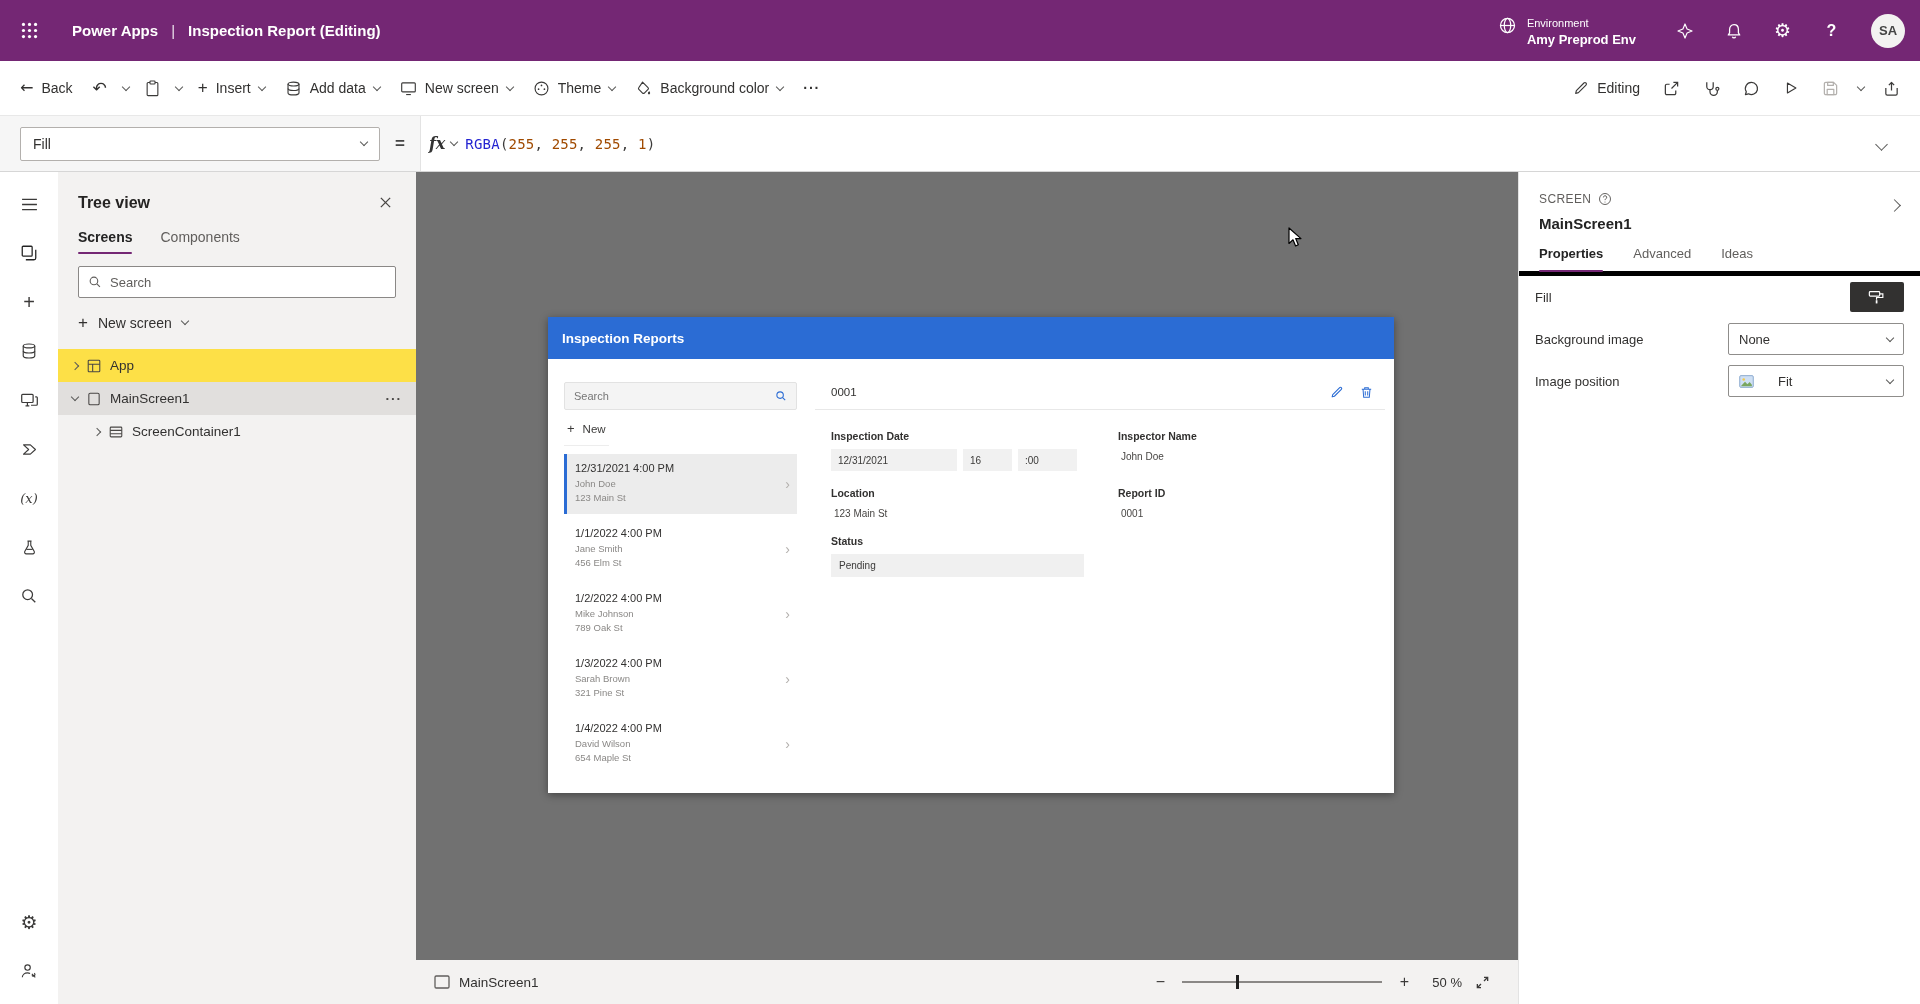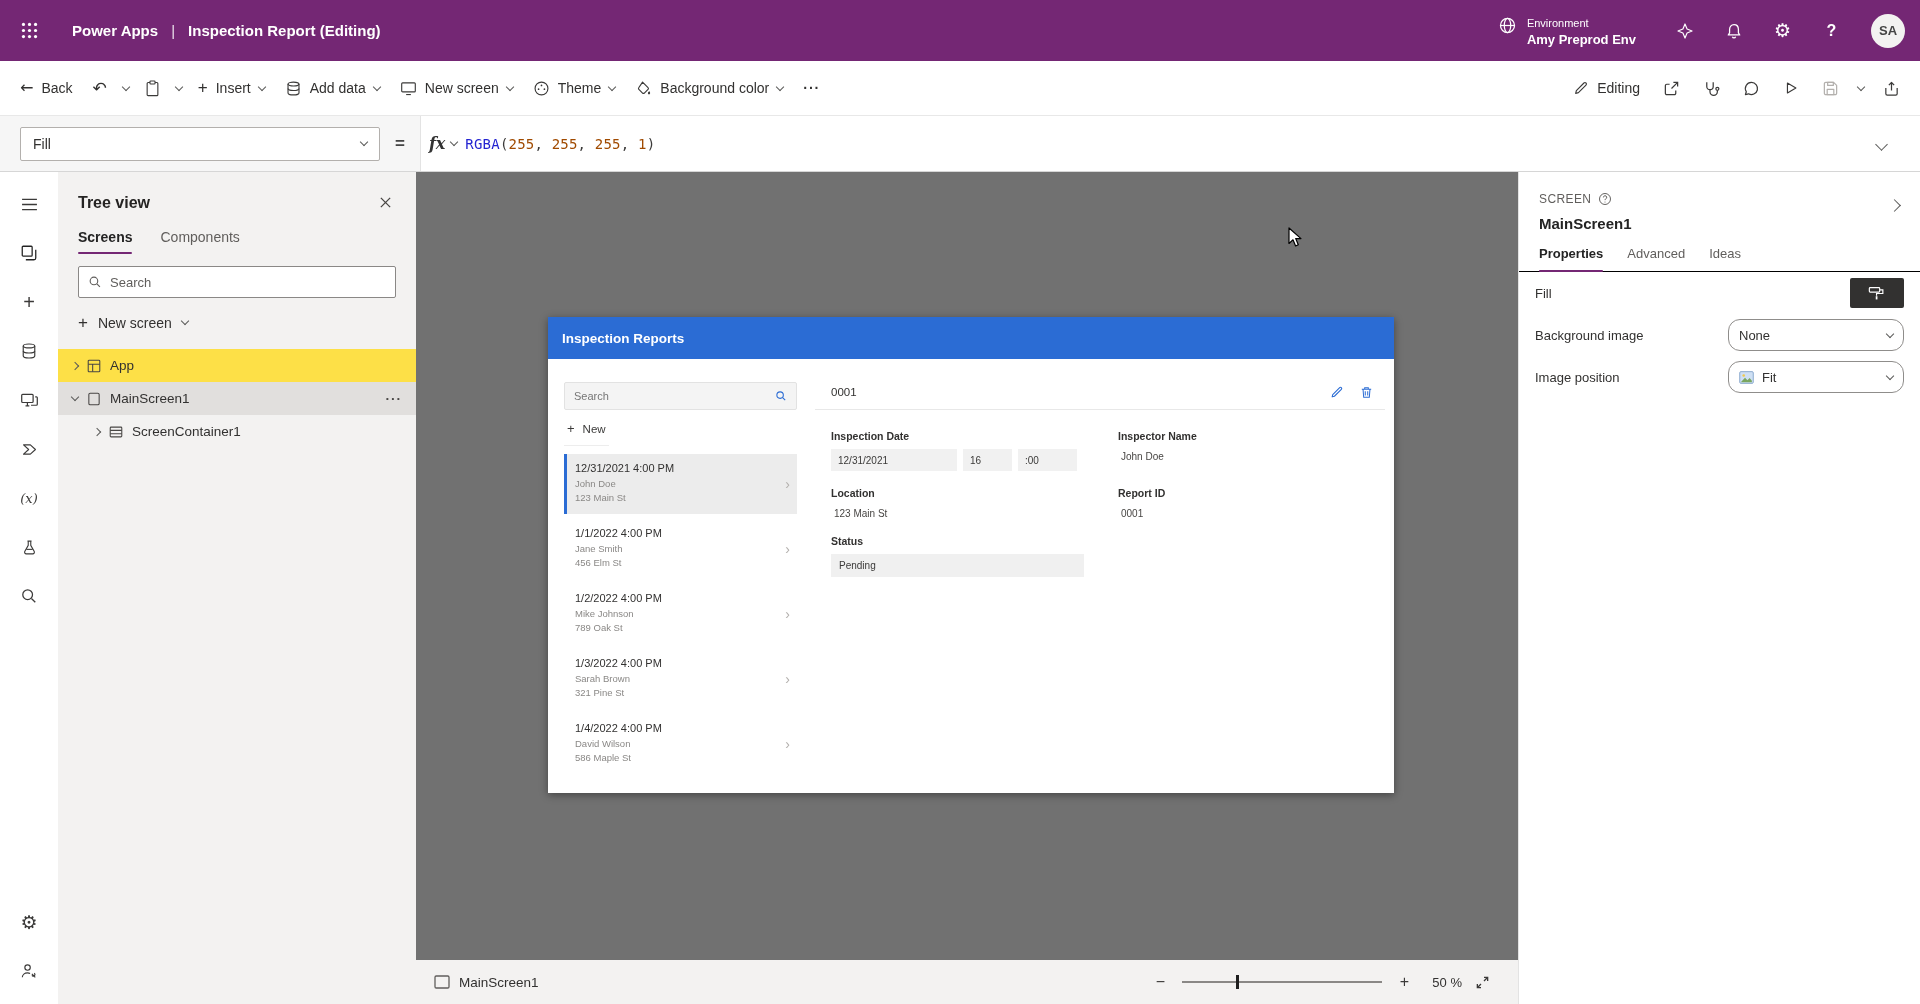--- a/index.html
+++ b/index.html
@@ -114,30 +114,30 @@
   .zoom-track{position:absolute;left:0;right:0;top:6px;height:2px;background:#8a8886}
   .zoom-thumb{position:absolute;left:27%;top:0;width:3px;height:14px;background:#1f1f1f}
   .zoom-value{font-size:13px;color:#323130;margin-left:6px;white-space:nowrap}
 
   
   .props{width:402px;background:#fff;border-left:1px solid #e3e3e3;position:relative}
   .props-head{display:flex;align-items:center;gap:7px;padding:20px 20px 0 20px}
   .props-type{font-size:12px;color:#605e5c;letter-spacing:.4px}
   .props-collapse{position:absolute;right:18px;top:22px;padding:3px}
   .props-name{font-size:15px;font-weight:700;color:#242424;padding:9px 20px 0 20px}
-  .props-tabs{display:flex;gap:24px;padding:14px 20px 0 20px;border-bottom:1px solid #000000}
+  .props-tabs{display:flex;gap:30px;padding:14px 20px 0 20px;border-bottom:5px solid #000000}
   .props-tab{font-size:13px;color:#605e5c;padding-bottom:10px;position:relative}
   .props-tab.active{color:#242424;font-weight:700}
   .props-tab.active::after{content:"";position:absolute;left:0;right:0;bottom:-1px;height:2.5px;background:#742774;border-radius:2px}
   .prow{display:flex;align-items:center;padding:0 16px;height:42px}
   .prow:first-of-type{margin-top:10px}
   .prow-label{font-size:13px;color:#323130}
   .prow-control{margin-left:auto}
   .swatch-btn{width:54px;height:30px;background:#323130;border-radius:2px;display:flex;align-items:center;justify-content:center}
-  .dropdown{width:176px;height:32px;background:#fff;border:1px solid #8f8d8b;border-radius:12px;display:flex;align-items:center;gap:8px;padding:0 10px;font-size:13px;color:#323130}
+  .dropdown{width:176px;height:32px;background:#fff;border:1px solid #8f8d8b;border-radius:2px;display:flex;align-items:center;gap:24px;padding:0 10px;font-size:13px;color:#323130}
   .dropdown .chev{margin-left:auto}
 
   .cursor{position:absolute;pointer-events:none}
 </style>
 </head>
 <body>
 
 <div>
 
   <header class="topbar">
@@ -476,21 +476,21 @@
             </div>
             <div class="gal-item">
               <div class="gal-dt">1/3/2022 4:00 PM</div>
               <div class="gal-sub">Sarah Brown</div>
               <div class="gal-sub">321 Pine St</div>
               <span class="gal-chev">›</span>
             </div>
             <div class="gal-item">
               <div class="gal-dt">1/4/2022 4:00 PM</div>
               <div class="gal-sub">David Wilson</div>
-              <div class="gal-sub">586 Maple St</div>
+              <div class="gal-sub">654 Maple St</div>
               <span class="gal-chev">›</span>
             </div>
           </div>
         </div>
 
         <div class="ab-detail">
           <div class="detail-titlebar">
             <span class="detail-id">0001</span>
             <div class="detail-actions">
               <button>

